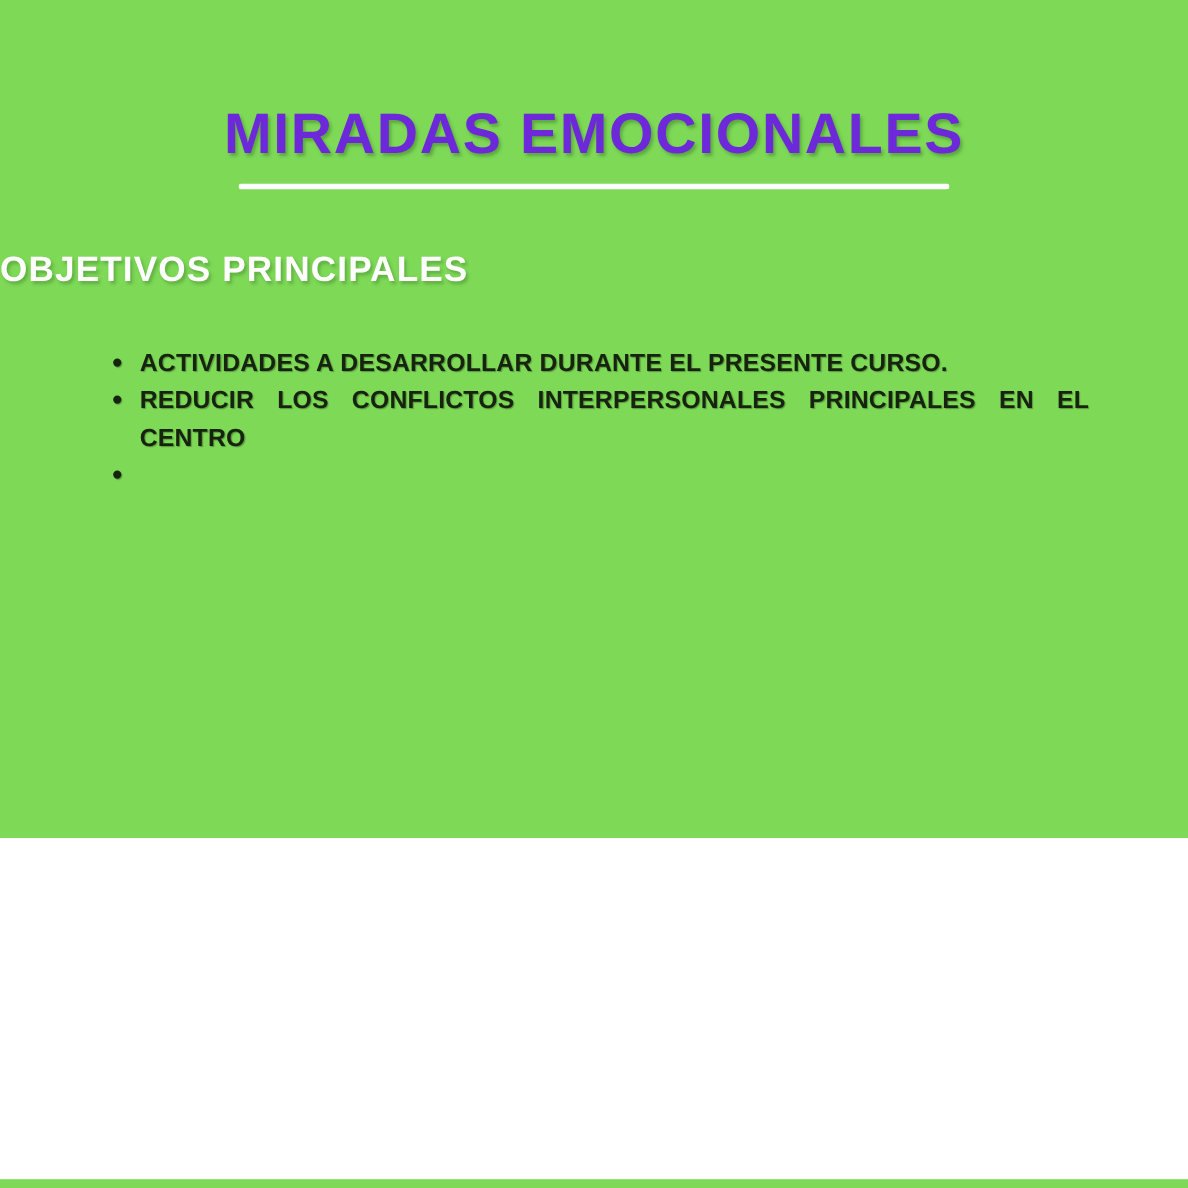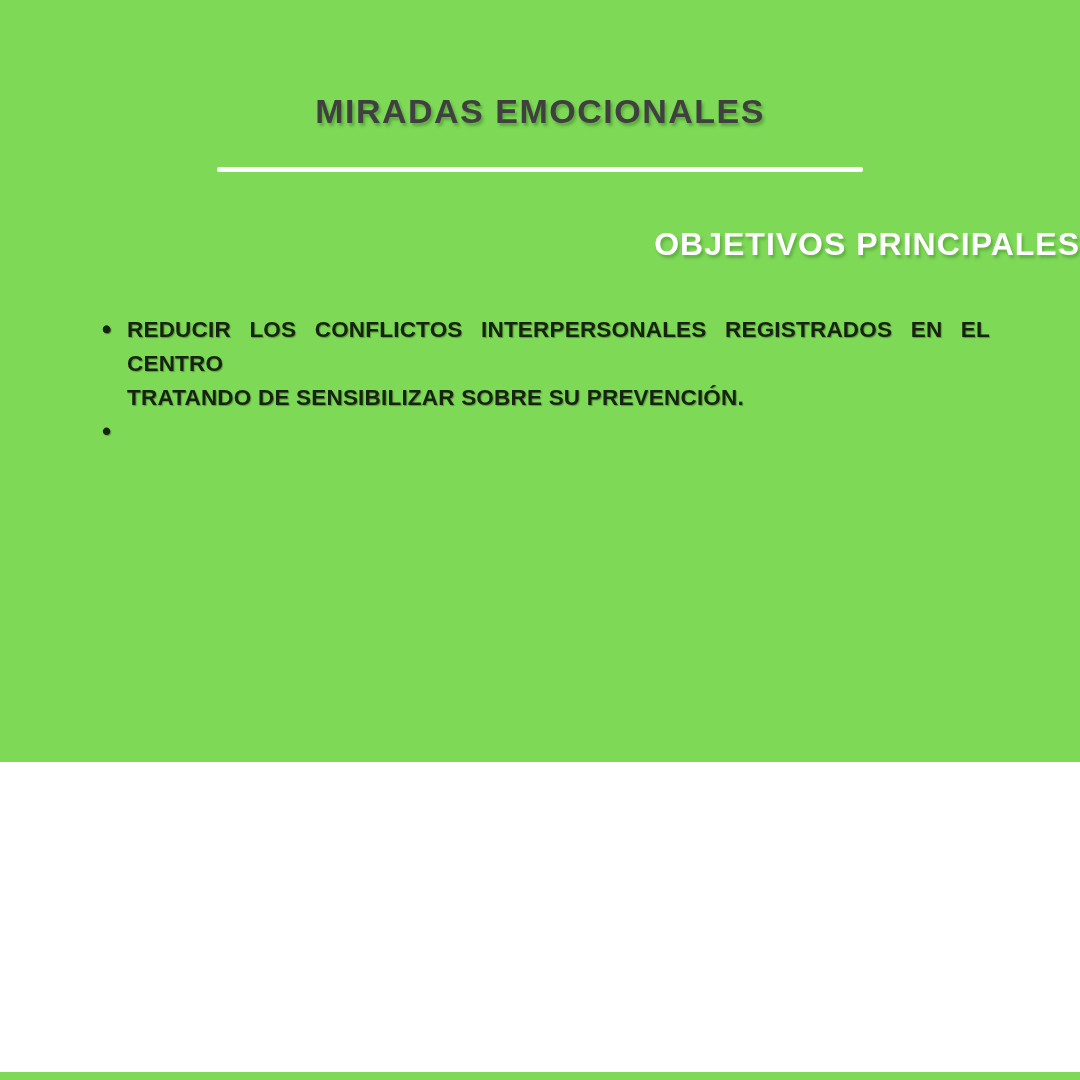--- a/index.html
+++ b/index.html
@@ -7,31 +7,31 @@
   body {
     position:relative; overflow:hidden; background:#ffffff;
     font-family:"Liberation Sans", sans-serif;
   }
 
   
   .green-panel { position:absolute; left:0; top:0; width:1080px; height:762px; background:#7ED957; }
 
   .page-title {
     position:absolute; left:0; top:92px; width:1080px;
-    text-align:center; color:#404040; font-size:34px; font-weight:700;
+    text-align:center; color:#6d28d9; font-size:52px; font-weight:700;
     letter-spacing:1.5px; text-shadow:2px 3px 3px rgba(30,80,20,0.35);
   }
   .title-divider {
     position:absolute; left:217px; top:167px; width:646px; height:5px;
     background:#ffffff; border-radius:2px;
   }
   .section-heading {
     position:absolute; left:0; top:226px; width:1080px;
-    text-align:right; color:#ffffff; font-size:32px; font-weight:700;
-    letter-spacing:1px; text-shadow:2px 3px 3px rgba(30,80,20,0.3);padding-left:12px;
+    text-align:left; color:#ffffff; font-size:32px; font-weight:700;
+    letter-spacing:1px; text-shadow:2px 3px 3px rgba(30,80,20,0.3);
   }
 
   .objectives { position:absolute; left:100px; top:313px; width:890px; list-style:none; }
   .objective-item {
     position:relative; padding-left:27px;
     color:#16230E; font-size:22.5px; font-weight:700; line-height:34px;
     letter-spacing:0.2px; text-shadow:1px 1px 1px rgba(0,0,0,0.3);
   }
   .objective-item .bullet-dot {
     position:absolute; left:2px; top:-1px; font-size:26px;
@@ -48,25 +48,25 @@
 
 <div class="green-panel">
 
   <h1 class="page-title">MIRADAS EMOCIONALES</h1>
   <div class="title-divider"></div>
   <h2 class="section-heading">OBJETIVOS PRINCIPALES</h2>
 
   <ul class="objectives">
     <li class="objective-item">
       <span class="bullet-dot">•</span>
+      <span class="obj-line last">ACTIVIDADES A DESARROLLAR DURANTE EL PRESENTE CURSO.</span>
     </li>
     <li class="objective-item">
       <span class="bullet-dot">•</span>
-      <span class="obj-line">REDUCIR LOS CONFLICTOS INTERPERSONALES REGISTRADOS EN EL CENTRO</span>
-      <span class="obj-line last">TRATANDO DE SENSIBILIZAR SOBRE SU PREVENCIÓN.</span>
+      <span class="obj-line">REDUCIR LOS CONFLICTOS INTERPERSONALES PRINCIPALES EN EL CENTRO</span>
     </li>
     <li class="objective-item">
       <span class="bullet-dot">•</span>
     </li>
   </ul>
 </div>
 
 <div class="footer-panel">
 
   

